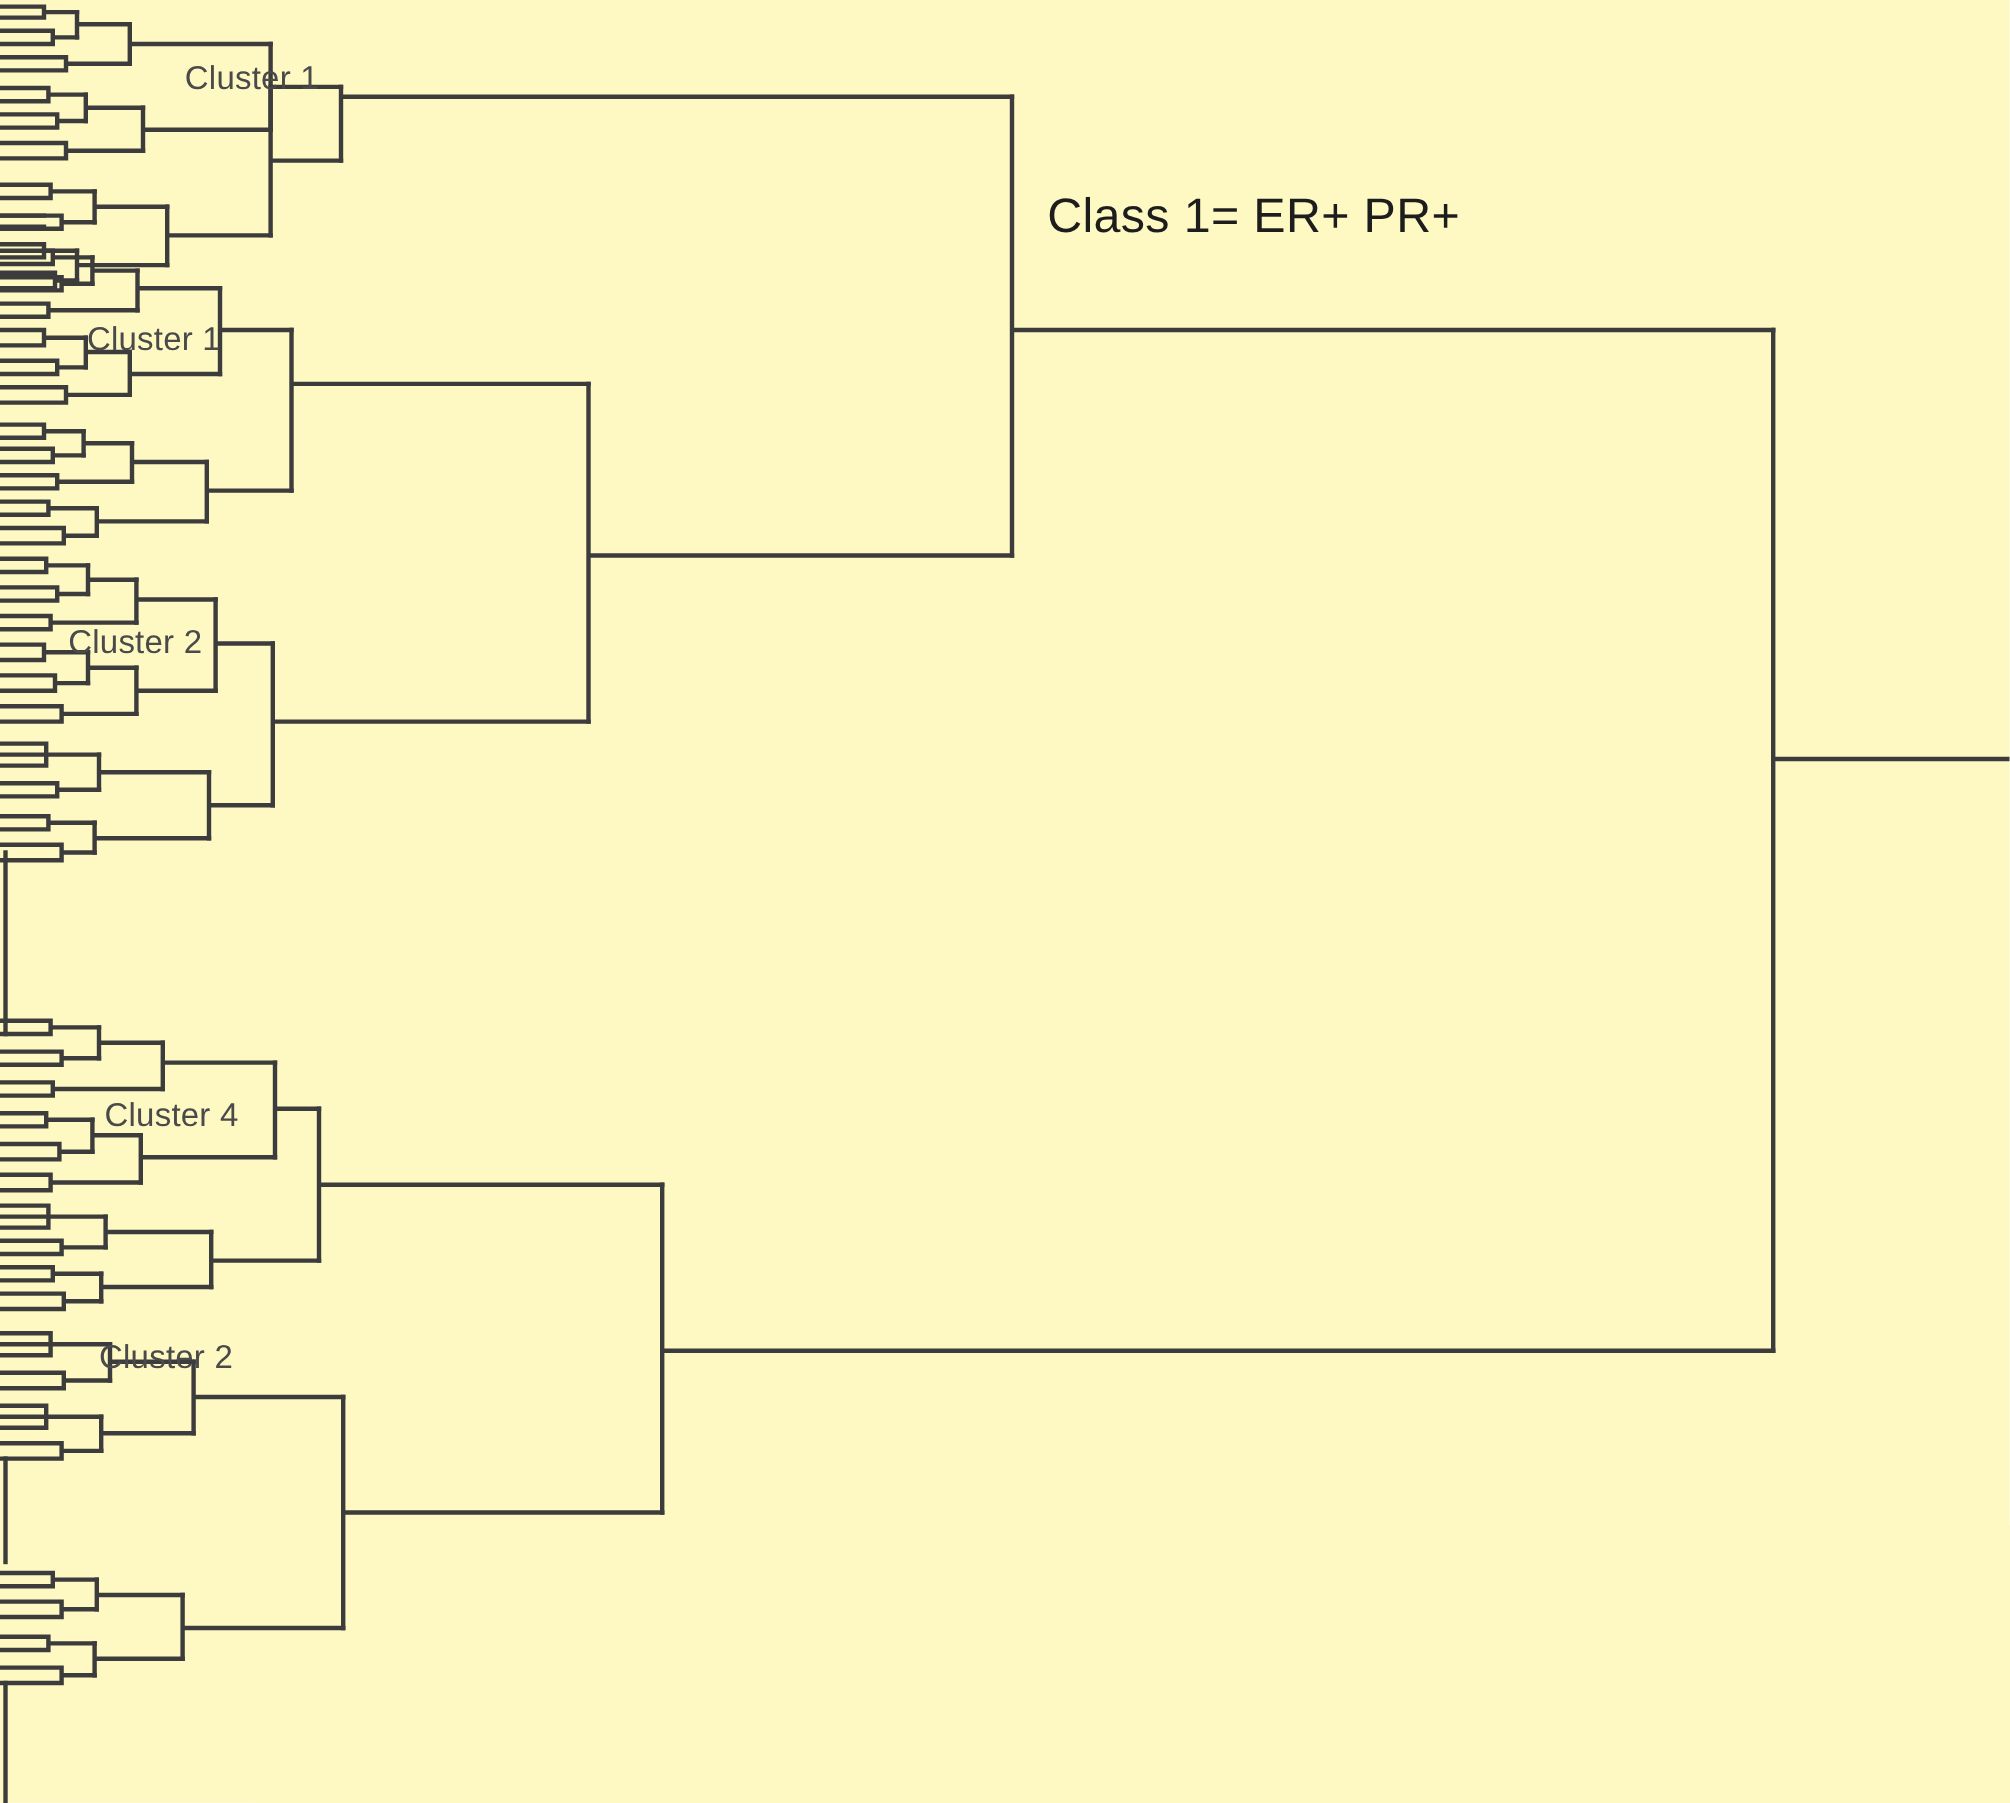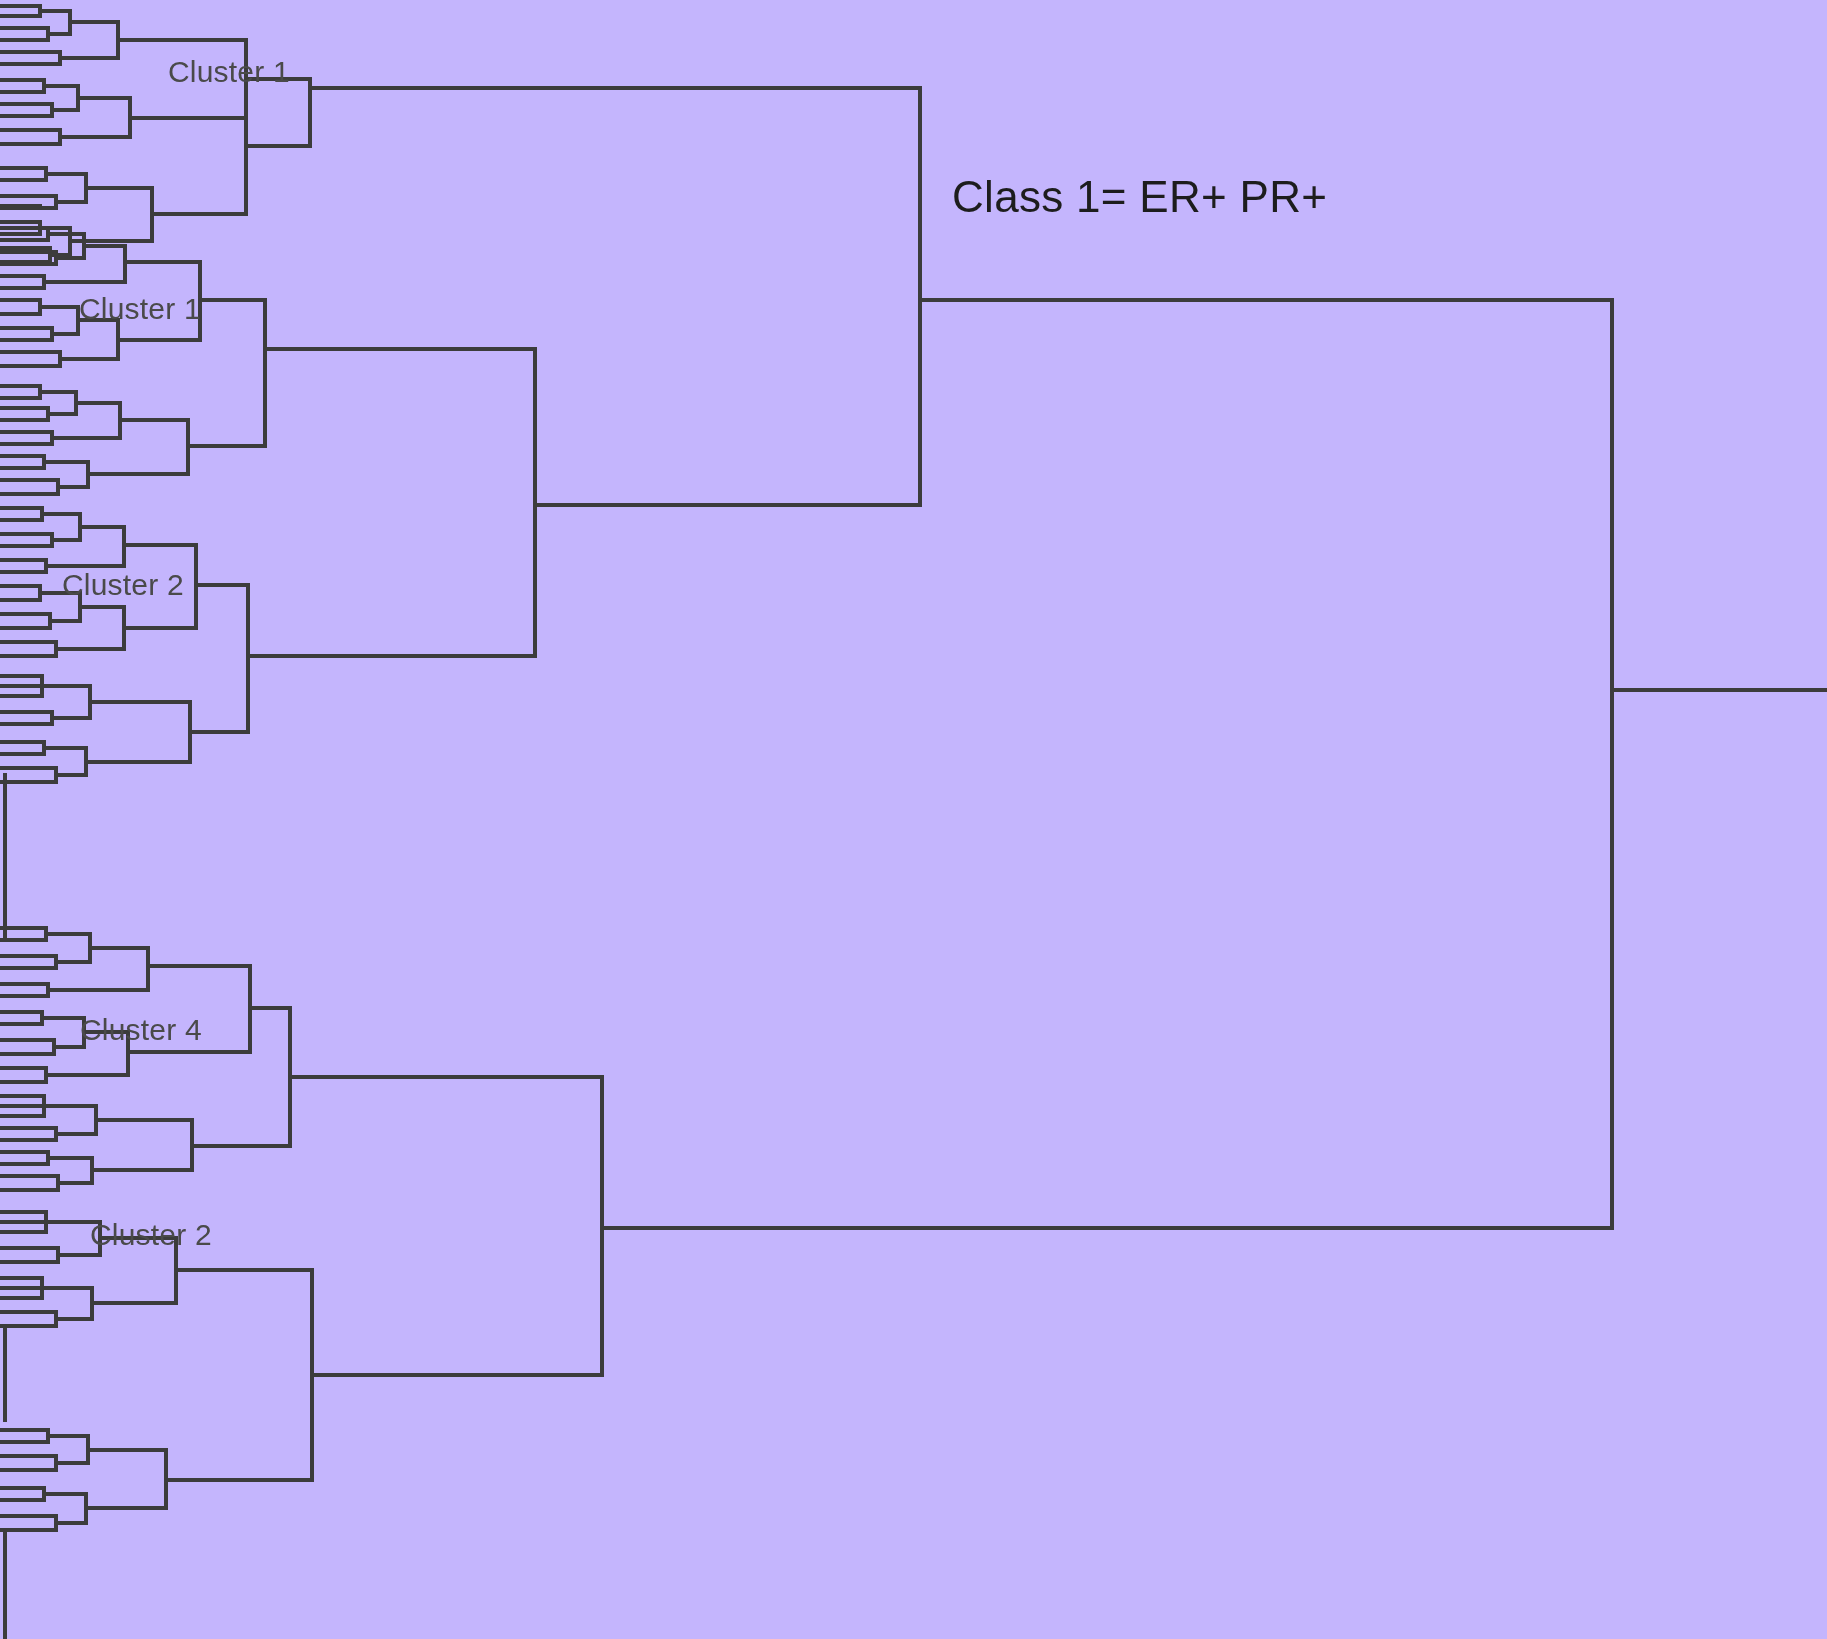--- a/index.html
+++ b/index.html
@@ -7,21 +7,21 @@
     padding: 0;
     background: #ffffff;
   }
   body {
     font-family: "Liberation Sans", sans-serif;
   }
   #stage {
     position: relative;
     width: 1827px;
     height: 1639px;
-    background: #c4b5fd;
+    background: #fef9c3;
     overflow: hidden;
   }
   #dendro {
     position: absolute;
     left: 0;
     top: 0;
     width: 1827px;
     height: 1639px;
     display: block;
   }
@@ -199,18 +199,18 @@
       <g>
         <path d="M1612 300 V1228 M1612 690 H1827"></path>
       </g>
 
     </g>
   </svg>
 
   <div class="label cluster-label" style="left:168px; top:55px;">Cluster 1</div>
   <div class="label cluster-label" style="left:79px; top:292px;">Cluster 1</div>
   <div class="label cluster-label" style="left:62px; top:568px;">Cluster 2</div>
-  <div class="label cluster-label" style="left:80px; top:998px;margin-top:15px;">Cluster 4</div>
+  <div class="label cluster-label" style="left:95px; top:998px;">Cluster 4</div>
   <div class="label cluster-label" style="left:90px; top:1218px;">Cluster 2</div>
 
   <div class="label class-label" style="left:952px; top:140px;margin-top:32px;">Class 1= ER+ PR+</div>
 
 </div>
 
 </body></html>

